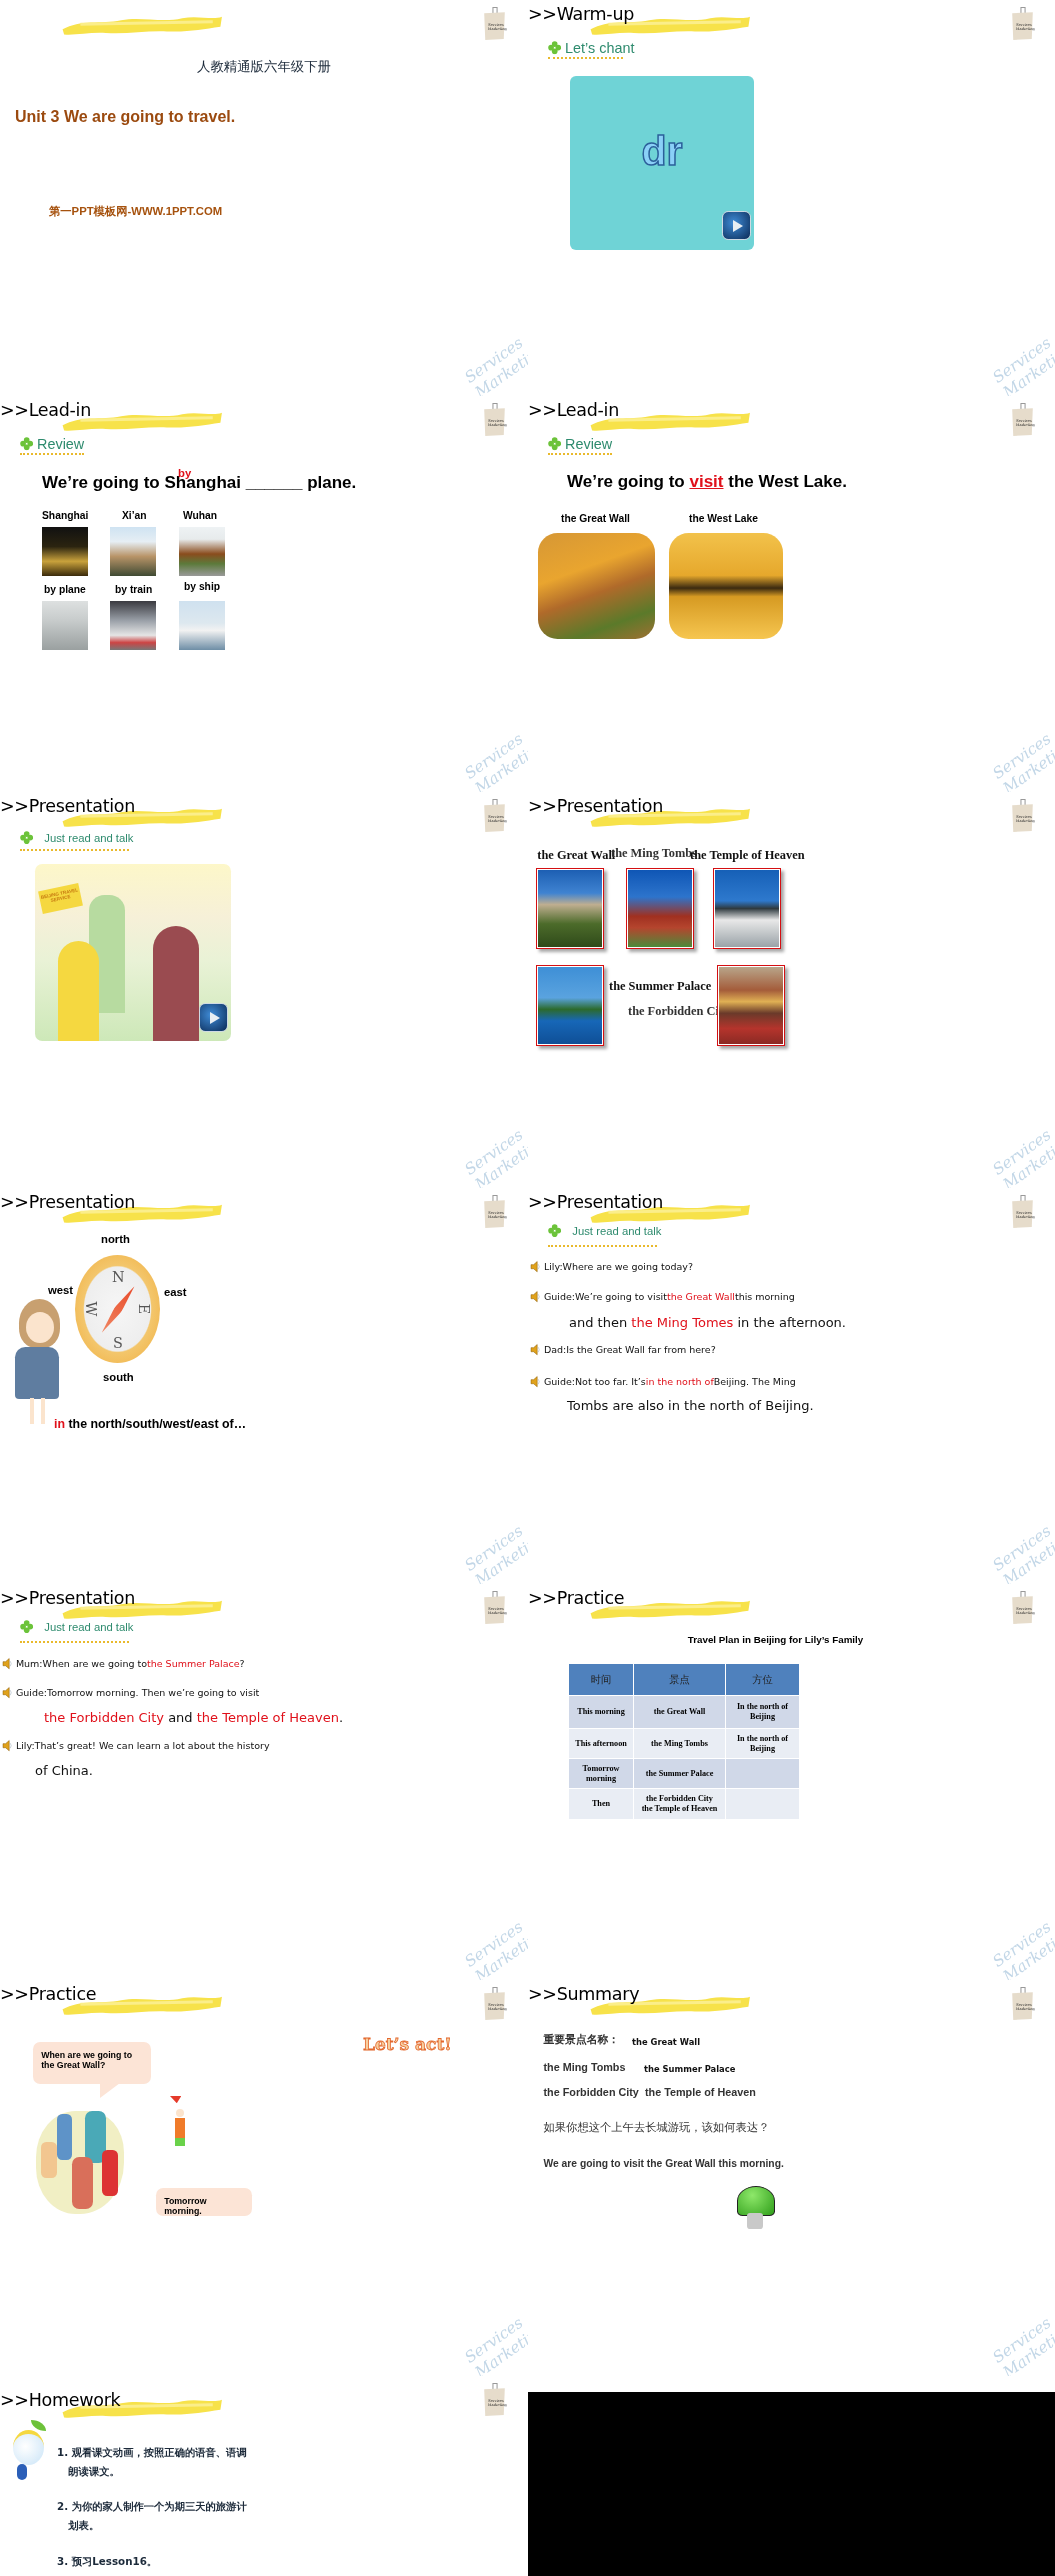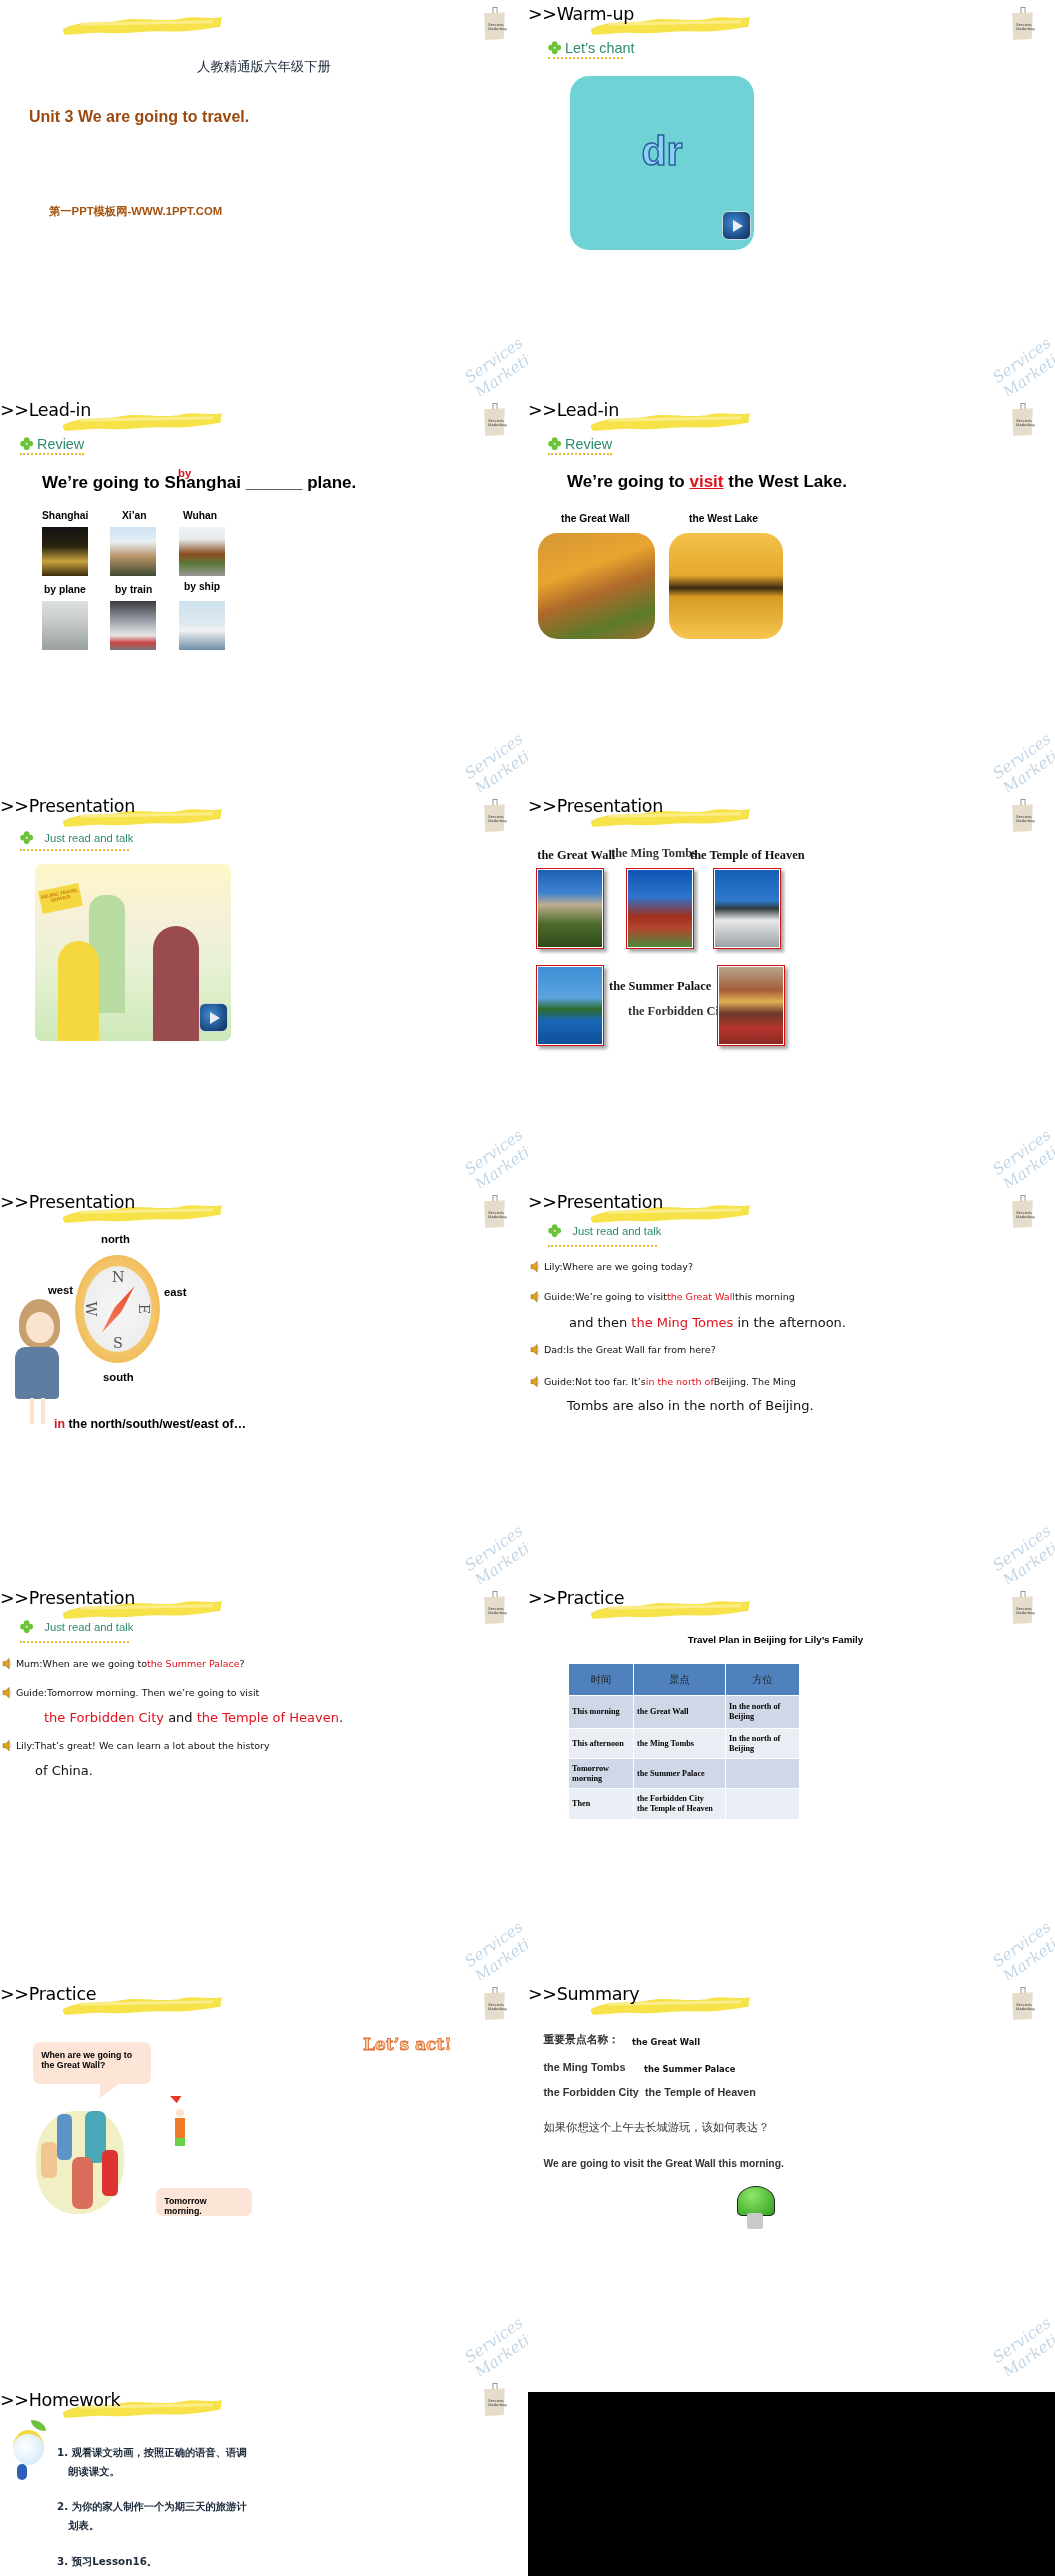--- a/index.html
+++ b/index.html
@@ -15,25 +15,25 @@
   .bag { position:absolute; left:482px; top:6.2px; width:25px; height:35px; }
   .watermark { position:absolute; right:3.1px; bottom:3.1px; width:57px; height:41px; font-family:"DejaVu Serif", serif; font-style:italic; color:#a9c6dd; font-size:15.5px; transform:rotate(-35deg); opacity:.7; }
 
   .sub { position:absolute; left:19.6px; top:40px; display:flex; align-items:center; gap:4.1px; color:#2e8b6e; font-size:14.4px; }
   .sub.small { font-size:11.3px; gap:11.3px; }
   .clover { width:13.4px; height:13.4px; }
   .dots { position:absolute; left:19.6px; top:57px; height:0; border-top:2.1px dotted #e9b92c; }
 
   
   .s1-cn { position:absolute; left:0; width:528px; top:58px; text-align:center; font-size:13.4px; color:#1c2a3a; font-family:"DejaVu Sans", sans-serif; }
-  .s1-title { position:absolute; left:29px; top:108px; font-size:16px; font-weight:bold; color:#9b4a0f; }
+  .s1-title { position:absolute; left:15px; top:108px; font-size:16px; font-weight:bold; color:#9b4a0f; }
   .s1-site { position:absolute; left:49px; top:204px; font-size:11.3px; font-weight:bold; color:#a6520e; }
 
   
-  .chant-box { position:absolute; left:42px; top:76px; width:184px; height:174px; border-radius:19px; background:#6fd3d6;
+  .chant-box { position:absolute; left:42px; top:76px; width:184px; height:174px; border-radius:6px; background:#6fd3d6;
      background-image:linear-gradient(90deg, rgba(190,150,210,.25) 0.5px, transparent 0.5px); background-size:14px 100%; }
   .dr { position:absolute; left:0; right:0; top:52px; text-align:center; font-size:41px; font-weight:bold; color:#8ad0f7; -webkit-text-stroke:1.5px #2b5f9a; }
   .play { position:absolute; width:27px; height:27px; border-radius:6.2px; background:radial-gradient(circle at 40% 40%, #3f8bd6, #0a2a56); border:1.5px solid #cfd9e3; display:flex; align-items:center; justify-content:center; }
   .play:after { content:""; border-left:10.3px solid #e8eef3; border-top:6.2px solid transparent; border-bottom:6.2px solid transparent; margin-left:2.6px; }
 
   
   .sent { position:absolute; font-weight:bold; font-size:17px; color:#000; }
   .red { color:#e0101a; }
   .ans-by { position:absolute; left:178px; top:71px; font-size:11.3px; color:#e0101a; font-weight:bold; }
   .lbl { position:absolute; font-weight:bold; font-size:10.3px; color:#000; }
@@ -53,21 +53,21 @@
   .compass span { position:absolute; font-family:"DejaVu Serif", serif; font-size:14.4px; color:#555; }
   .needle { position:absolute; left:31px; top:26px; width:8.2px; height:57px; background:linear-gradient(#e84a2a, #f08763); transform:rotate(35deg); clip-path:polygon(50% 0, 100% 50%, 50% 100%, 0 50%); left:39px; }
 
   
   .line { position:absolute; left:15.5px; font-family:"DejaVu Sans", sans-serif; font-size:9.5px; color:#111; display:flex; align-items:center; }
   .cont { position:absolute; font-family:"DejaVu Sans", sans-serif; font-size:13px; color:#111; }
   .spk { width:11.3px; height:13.4px; margin-right:3.1px; flex:none; }
 
   
   .tbl-title { position:absolute; left:0; width:495px; top:50px; text-align:center; font-weight:bold; font-size:9.8px; }
-  table.plan { position:absolute; left:41px; top:80px; border-collapse:collapse; font-family:"Liberation Serif", serif; font-weight:bold; font-size:8.2px; }
+  table.plan { position:absolute; left:41px; top:80px; border-collapse:collapse; font-family:"Liberation Serif", serif; font-weight:bold; font-size:8.2px;text-align:center; }
   table.plan th { background:#4f81bd; color:#222; font-weight:normal; font-size:10.3px; height:29px; border-right:1px solid #fff; }
   table.plan td { border-right:1px solid #fff; border-top:1px solid #fff; padding:2.1px 3.1px; line-height:1.2; vertical-align:middle; }
   table.plan tr.odd td { background:#d0d8e8; }
   table.plan tr.even td { background:#e9edf4; }
 
   
   .bubble { position:absolute; background:#fce4d6; border-radius:7.2px; font-weight:bold; font-size:8.8px; padding:8.2px; box-sizing:border-box; }
   .lets-act { position:absolute; left:363px; top:54px; font-family:"DejaVu Serif", serif; font-weight:bold; font-size:17px; color:#f7d0a0; -webkit-text-stroke:0.8px #e3672d; }
 
   

